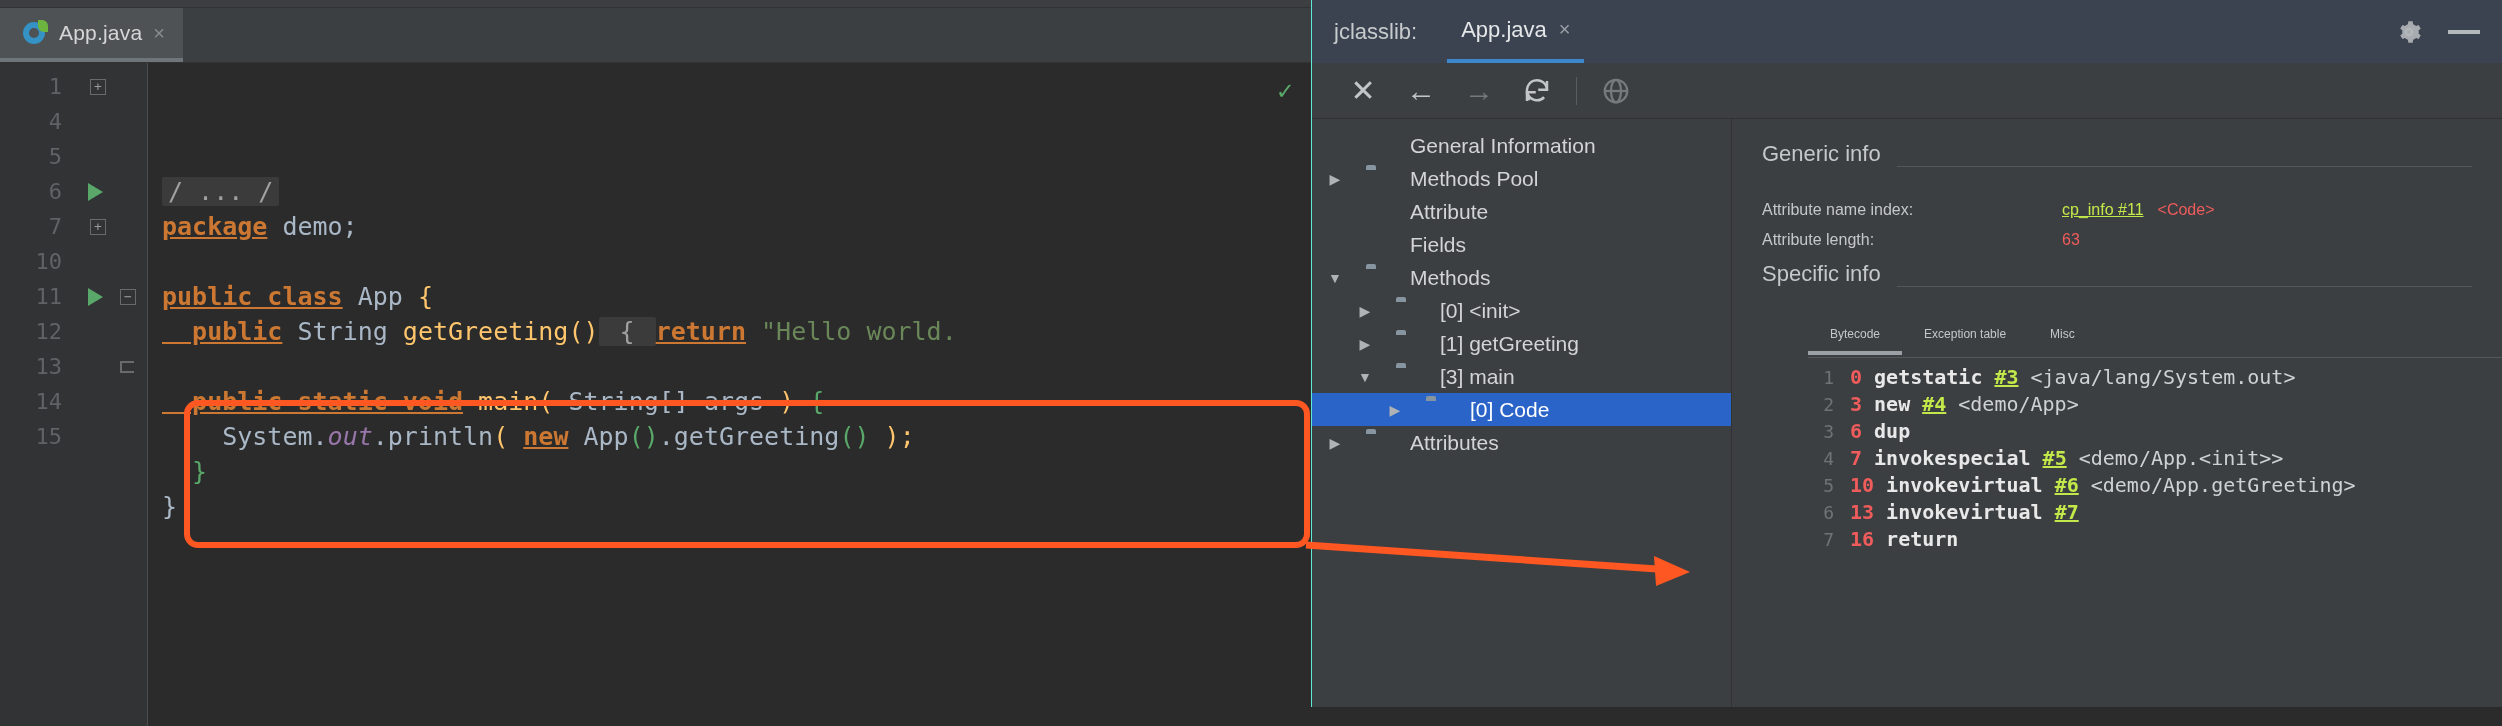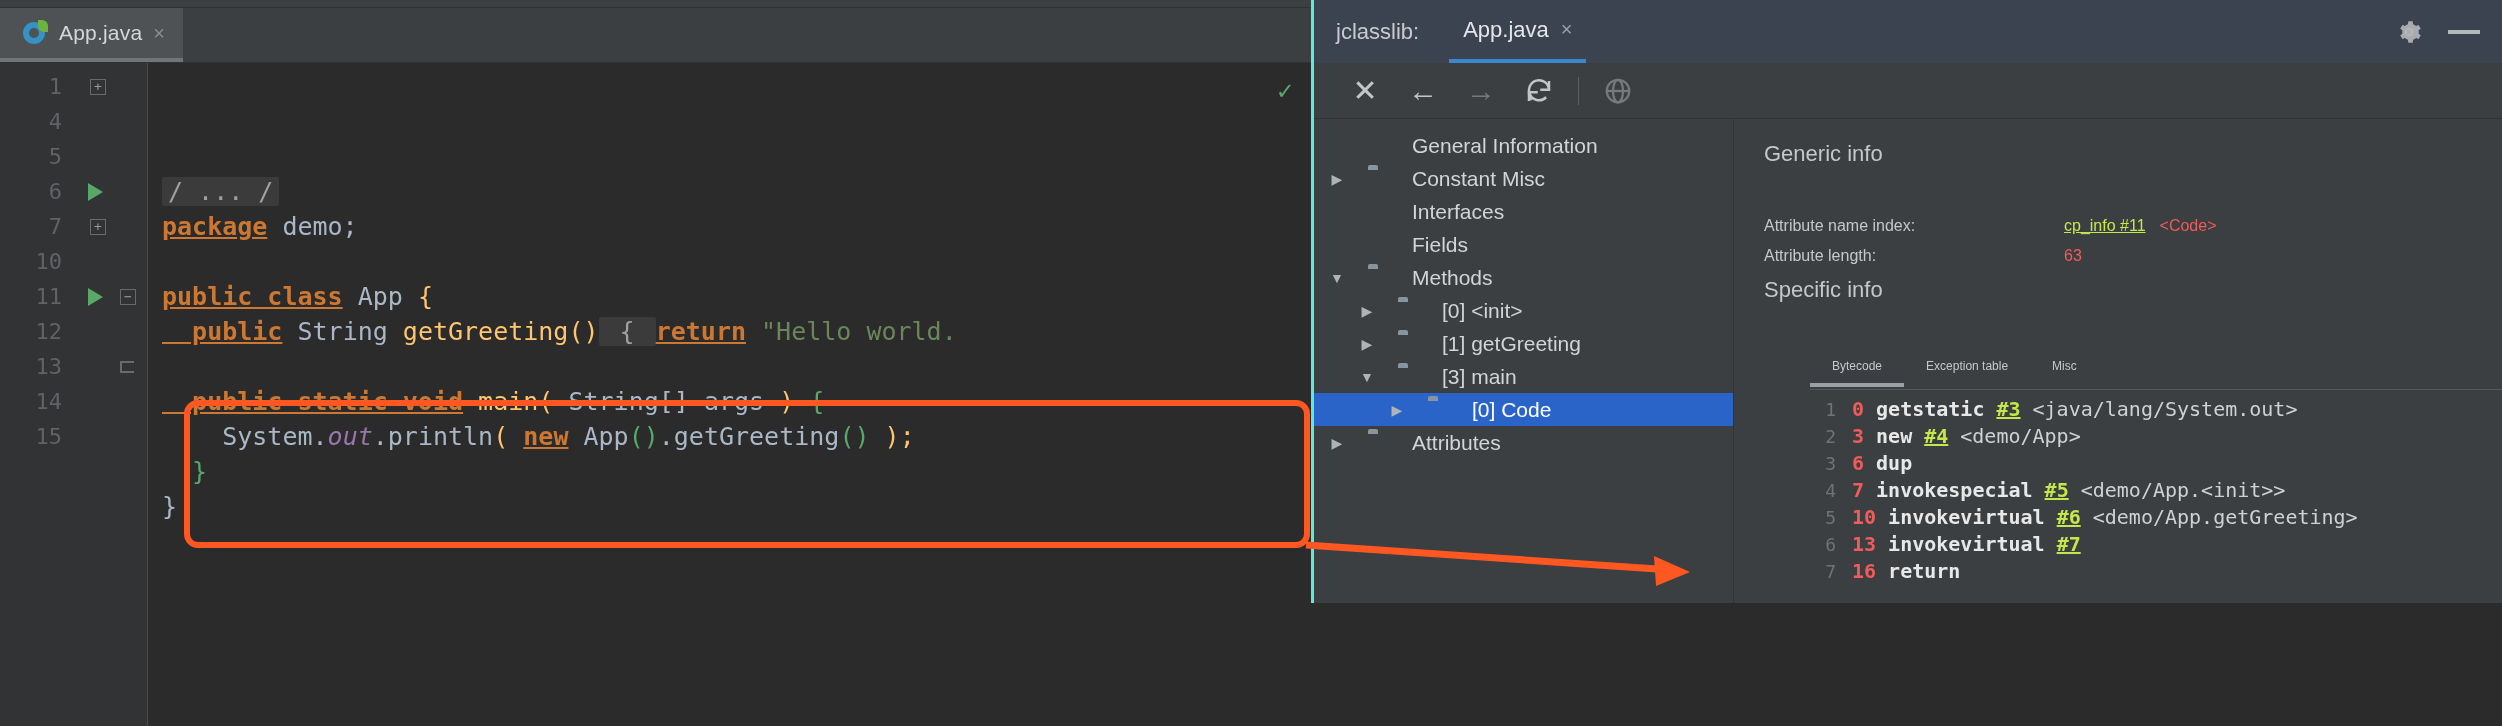--- a/index.html
+++ b/index.html
@@ -111,23 +111,23 @@
     position: absolute;
     left: 184px; top: 400px; width: 1126px; height: 148px;
     border: 6px solid #ff5722; border-radius: 14px;
     pointer-events: none;
   }
   
   .arrow-svg { position: absolute; left: 0; top: 0; width: 2502px; height: 726px; pointer-events: none; }
 
   
   .tool-pane {
-    width: 1191px; flex: 0 0 1191px; height: 603px;
+    width: 1191px; flex: 0 0 1191px; height: 707px;
     background: #0f766e; display: flex; flex-direction: column;
-    border-left: 3px solid #5eead4;
+    border-left: 1px solid #5eead4;
   }
   .tool-header {
     height: 63px; background: #3c4350; display: flex; align-items: center;
     padding: 0 22px; gap: 0px; position: relative;
   }
   .tool-label { font-size: 22px; color: #c8cbcd; margin-right: 30px; }
   .tool-tab {
     display: flex; align-items: center; gap: 12px;
     height: 63px; padding: 0 14px;
     border-bottom: 4px solid #3d87cd;
@@ -170,21 +170,21 @@
   .ico-folder:before {
     content: ""; position: absolute; left: 0; top: -4px; width: 10px; height: 5px;
     background: #8795a1; border-radius: 2px 2px 0 0;
   }
   .tlabel { white-space: nowrap; }
 
   .detail {
     flex: 1; background: #3c3f41; padding: 22px 0 0 30px; min-width: 0;
     position: relative; overflow: hidden;
   }
-  .sect-head { display: flex; align-items: flex-start; gap: 16px; margin-bottom: 34px; flex-direction: column; }
+  .sect-head { display: flex; align-items: flex-end; gap: 16px; margin-bottom: 34px; }
   .sect-title { font-size: 22px; color: #c5c8ca; white-space: nowrap; }
   .sect-rule { flex: 1; height: 1px; background: #55585a; margin-right: 30px; }
   .kv { display: flex; align-items: baseline; font-size: 16px; margin-bottom: 12px; }
   .kv .k { color: #c5c8ca; width: 300px; flex: 0 0 300px; }
   .kv .link { color: #c3e84a; text-decoration: underline; margin-right: 14px; white-space: nowrap; }
   .kv .red { color: #f05b5b; white-space: nowrap; }
 
   .subtabs { display: flex; gap: 0; margin: 30px 0 0 46px; }
   .subtab { font-size: 12px; color: #c5c8ca; padding: 6px 22px 10px 22px; white-space: nowrap; }
   .subtab.active { border-bottom: 4px solid #9aa0a6; }
@@ -317,26 +317,26 @@
     <div class="tool-body">
       <div class="tree" id="tree">
           <div class="tnode" style="padding-left: 14px;">
             <span class="twist"></span>
             <span class="t-ico"><span class="ico-file"></span></span>
             <span class="tlabel">General Information</span>
           </div>
           <div class="tnode" style="padding-left: 14px;">
             <span class="twist">▶</span>
             <span class="t-ico"><span class="ico-folder"></span></span>
-            <span class="tlabel">Constant Misc</span>
+            <span class="tlabel">Methods Pool</span>
           </div>
           <div class="tnode" style="padding-left: 14px;">
             <span class="twist"></span>
             <span class="t-ico"><span class="ico-file"></span></span>
-            <span class="tlabel">Interfaces</span>
+            <span class="tlabel">Attribute</span>
           </div>
           <div class="tnode" style="padding-left: 14px;">
             <span class="twist"></span>
             <span class="t-ico"><span class="ico-file"></span></span>
             <span class="tlabel">Fields</span>
           </div>
           <div class="tnode" style="padding-left: 14px;">
             <span class="twist">▼</span>
             <span class="t-ico"><span class="ico-folder"></span></span>
             <span class="tlabel">Methods</span>

